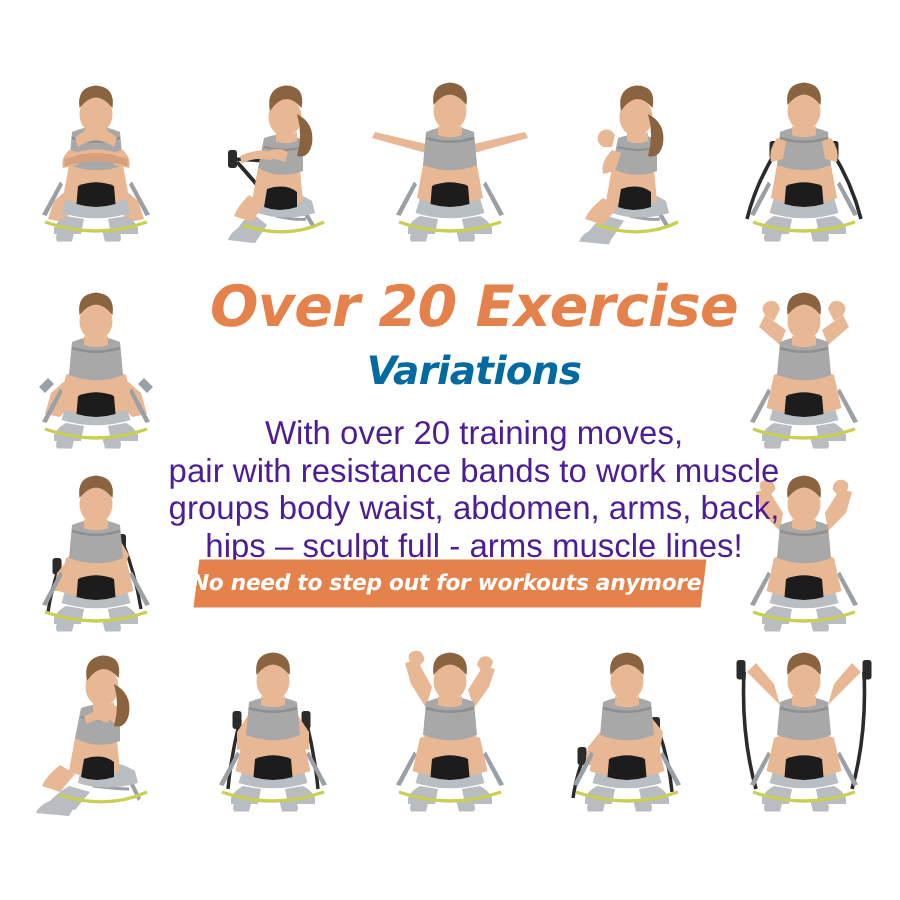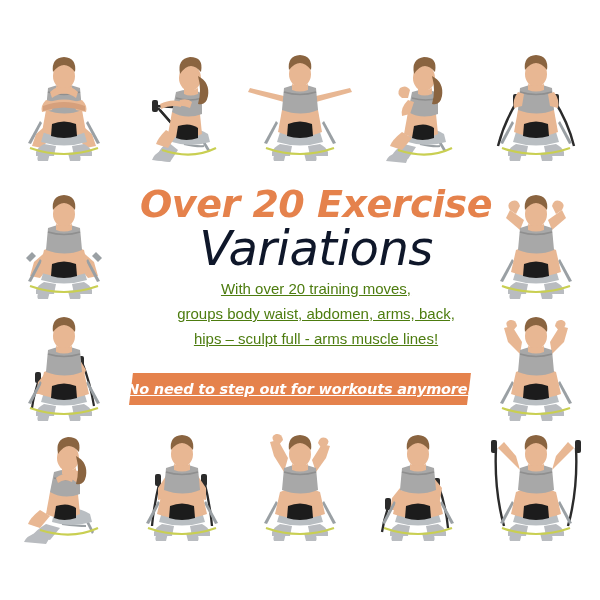--- a/index.html
+++ b/index.html
@@ -25,33 +25,32 @@
     font-family:"DejaVu Sans", sans-serif;
     font-weight:bold;font-style:italic;
     font-size:38px;line-height:44px;
     letter-spacing:-0.5px;
     color:#E5824C;
     margin:0;
     white-space:nowrap;
   }
   .head-2{
     font-family:"DejaVu Sans", sans-serif;
-    font-weight:normal;font-style:italic;
-    font-size:48px;line-height:44px;
+    font-weight:bold;font-style:italic;
+    font-size:26px;line-height:44px;
     letter-spacing:-0.5px;
-    color:#0f172a;
+    color:#0369a1;
     margin:0 0 6px 0;
     white-space:nowrap;
   }
   .body-copy{
     font-family:"Liberation Sans", sans-serif;
-    font-size:15px;line-height:25px;
-    color:#4d7c0f;
+    font-size:22px;line-height:25px;
+    color:#4c1d95;
     margin:0;
-    text-decoration:underline;
   }
   .body-copy .ln{display:block;white-space:nowrap;}
 
   
   .banner-wrap{
     position:absolute;left:131px;top:373px;width:338px;height:32px;
   }
   .banner-shape{
     position:absolute;inset:0;
     background:#E5824C;
@@ -59,21 +58,20 @@
   }
   .banner-text{
     position:absolute;inset:0;
     display:flex;align-items:center;justify-content:center;
     font-family:"DejaVu Sans", sans-serif;
     font-weight:bold;font-style:italic;
     font-size:14.5px;
     color:#ffffff;
     letter-spacing:-0.2px;
     white-space:nowrap;
-    text-decoration:underline;
   }
 </style>
 </head>
 <body>
 
 <div id="poster">
 
   <div class="photo" style="left:10px;top:48px;width:108px;height:125px;">
     <svg viewBox="0 0 108 125" xmlns="http://www.w3.org/2000/svg">
       <g>
@@ -445,20 +443,21 @@
         <path d="M46 32 q8 4 16 0 l0 6 q-8 3 -16 0z" fill="#e8b793"></path>
       </g>
     </svg>
   </div>
 
   <div class="textblock">
     <div class="head-1">Over 20 Exercise</div>
     <div class="head-2">Variations</div>
     <div class="body-copy">
       <span class="ln">With over 20 training moves,</span>
+      <span class="ln">pair with resistance bands to work muscle</span>
       <span class="ln">groups body waist, abdomen, arms, back,</span>
       <span class="ln">hips – sculpt full - arms muscle lines!</span>
     </div>
   </div>
 
   <div class="banner-wrap">
     <div class="banner-shape"></div>
     <div class="banner-text">No need to step out for workouts anymore.</div>
   </div>
 

